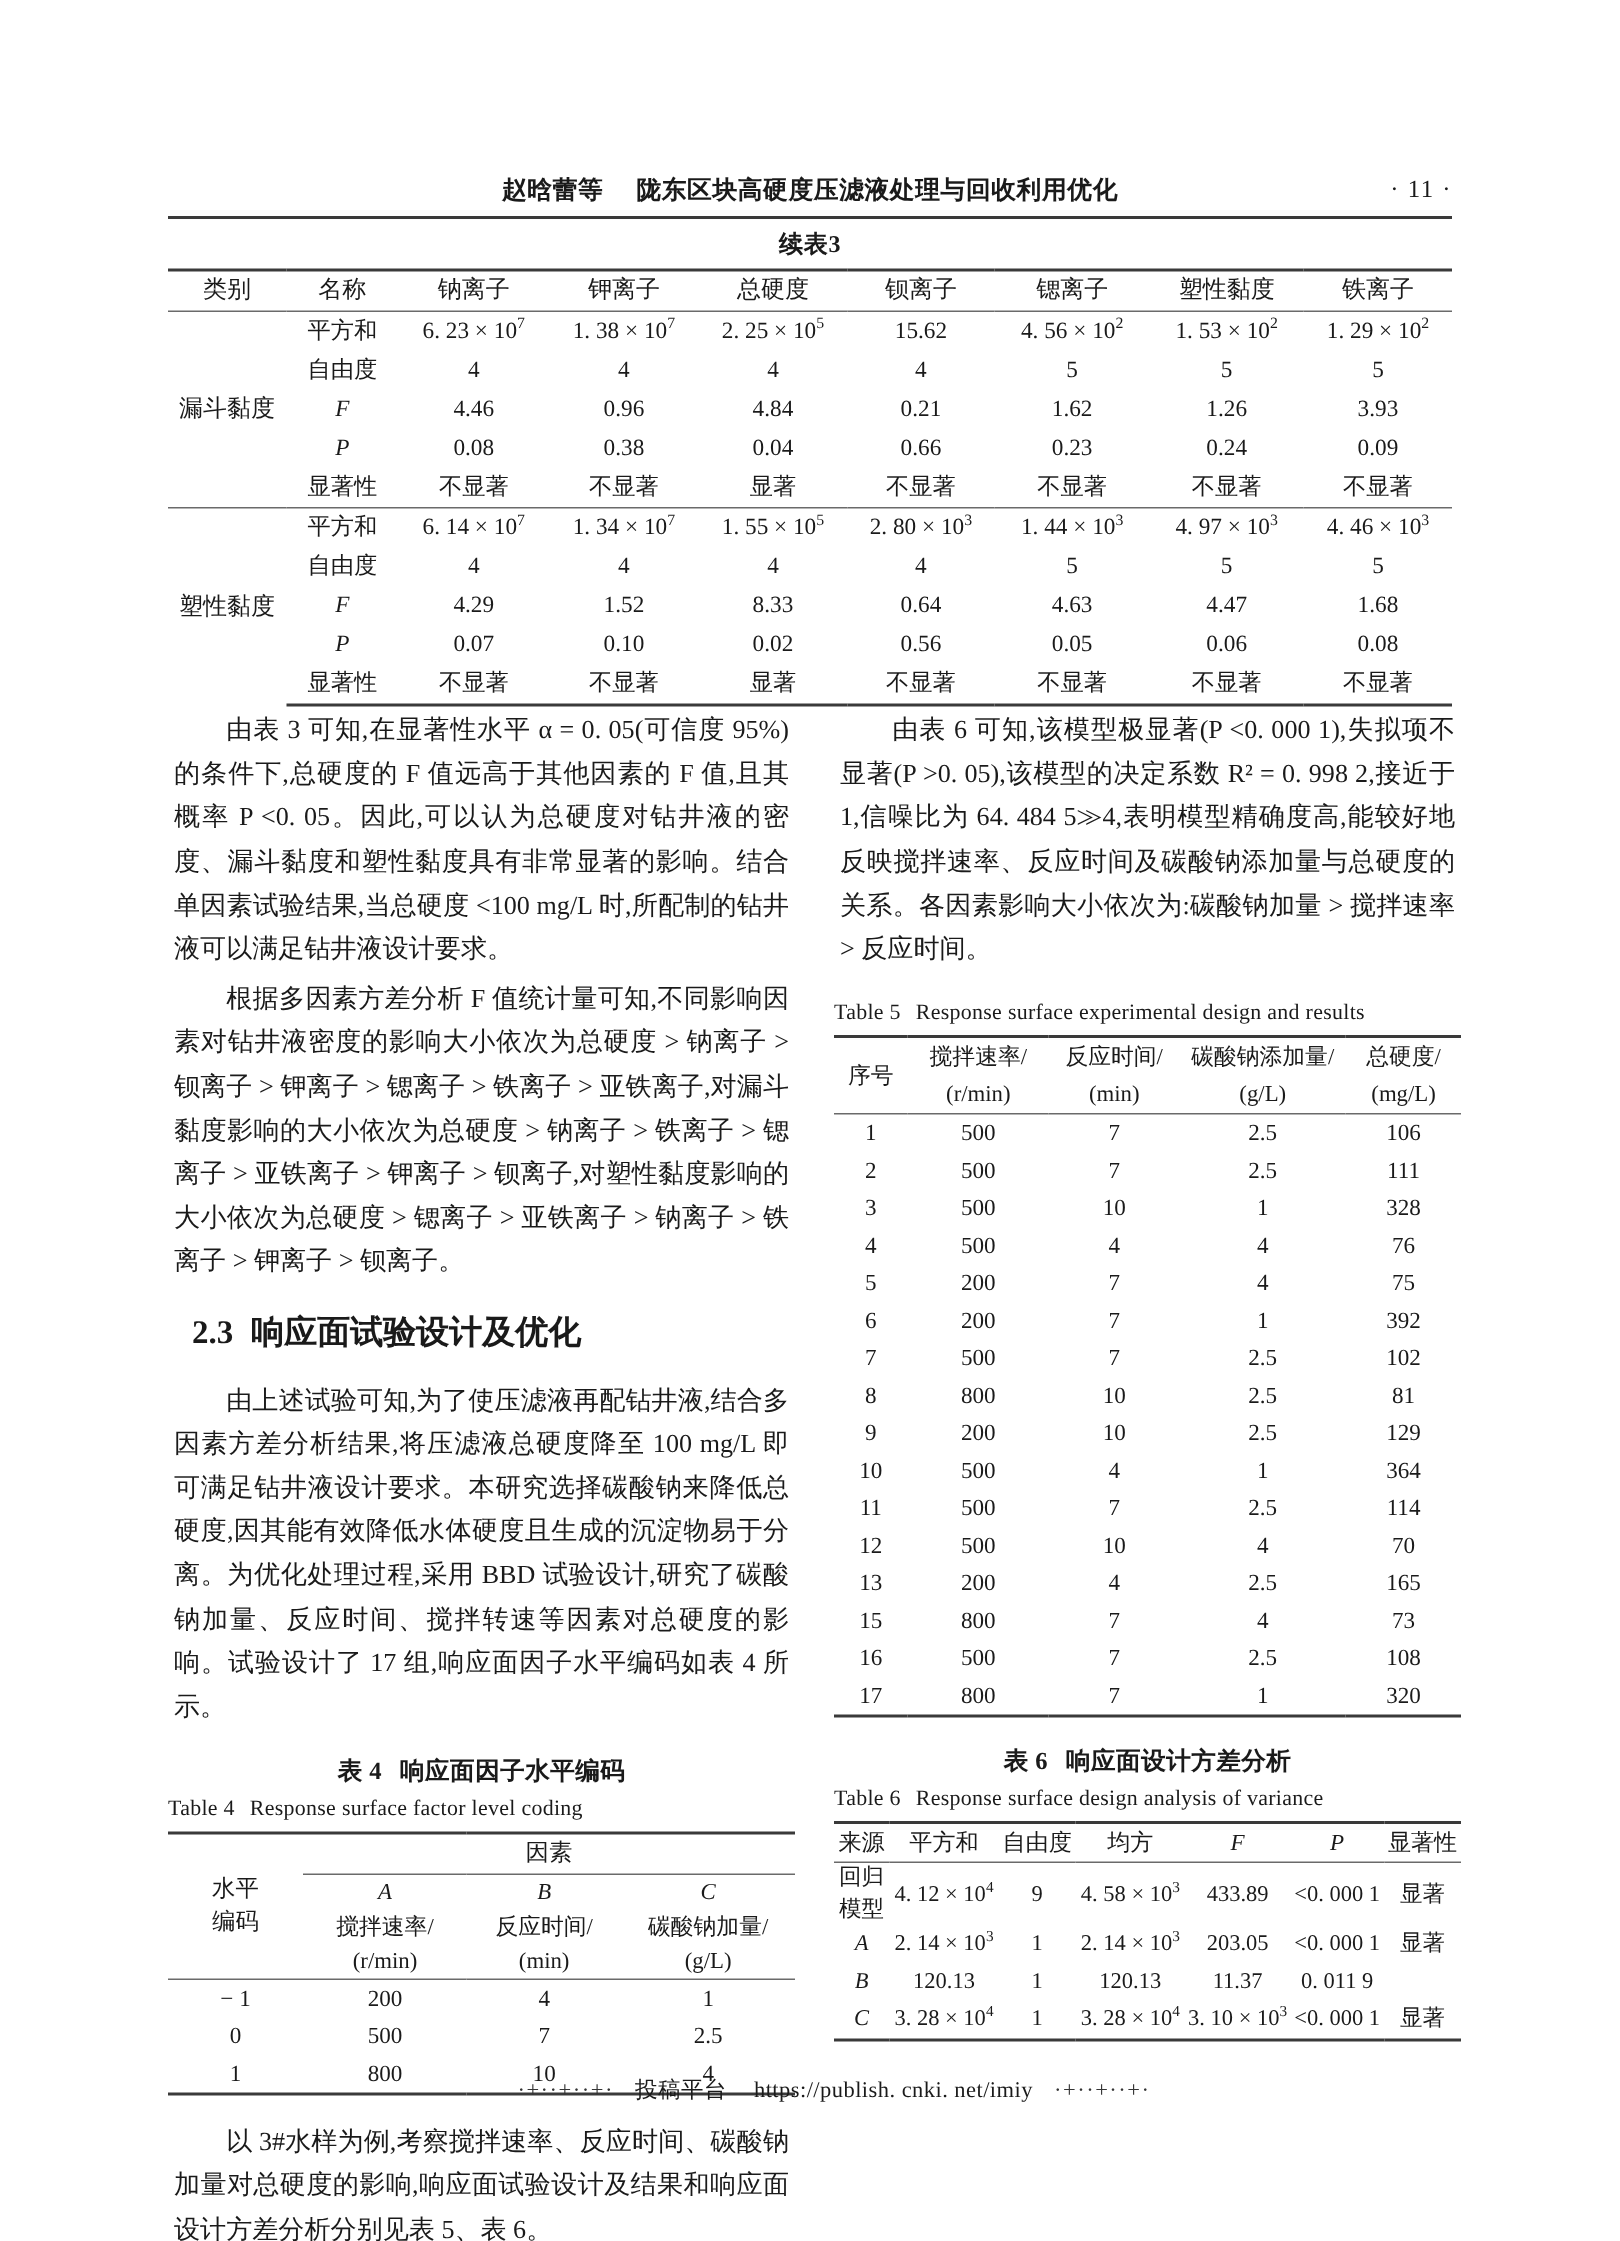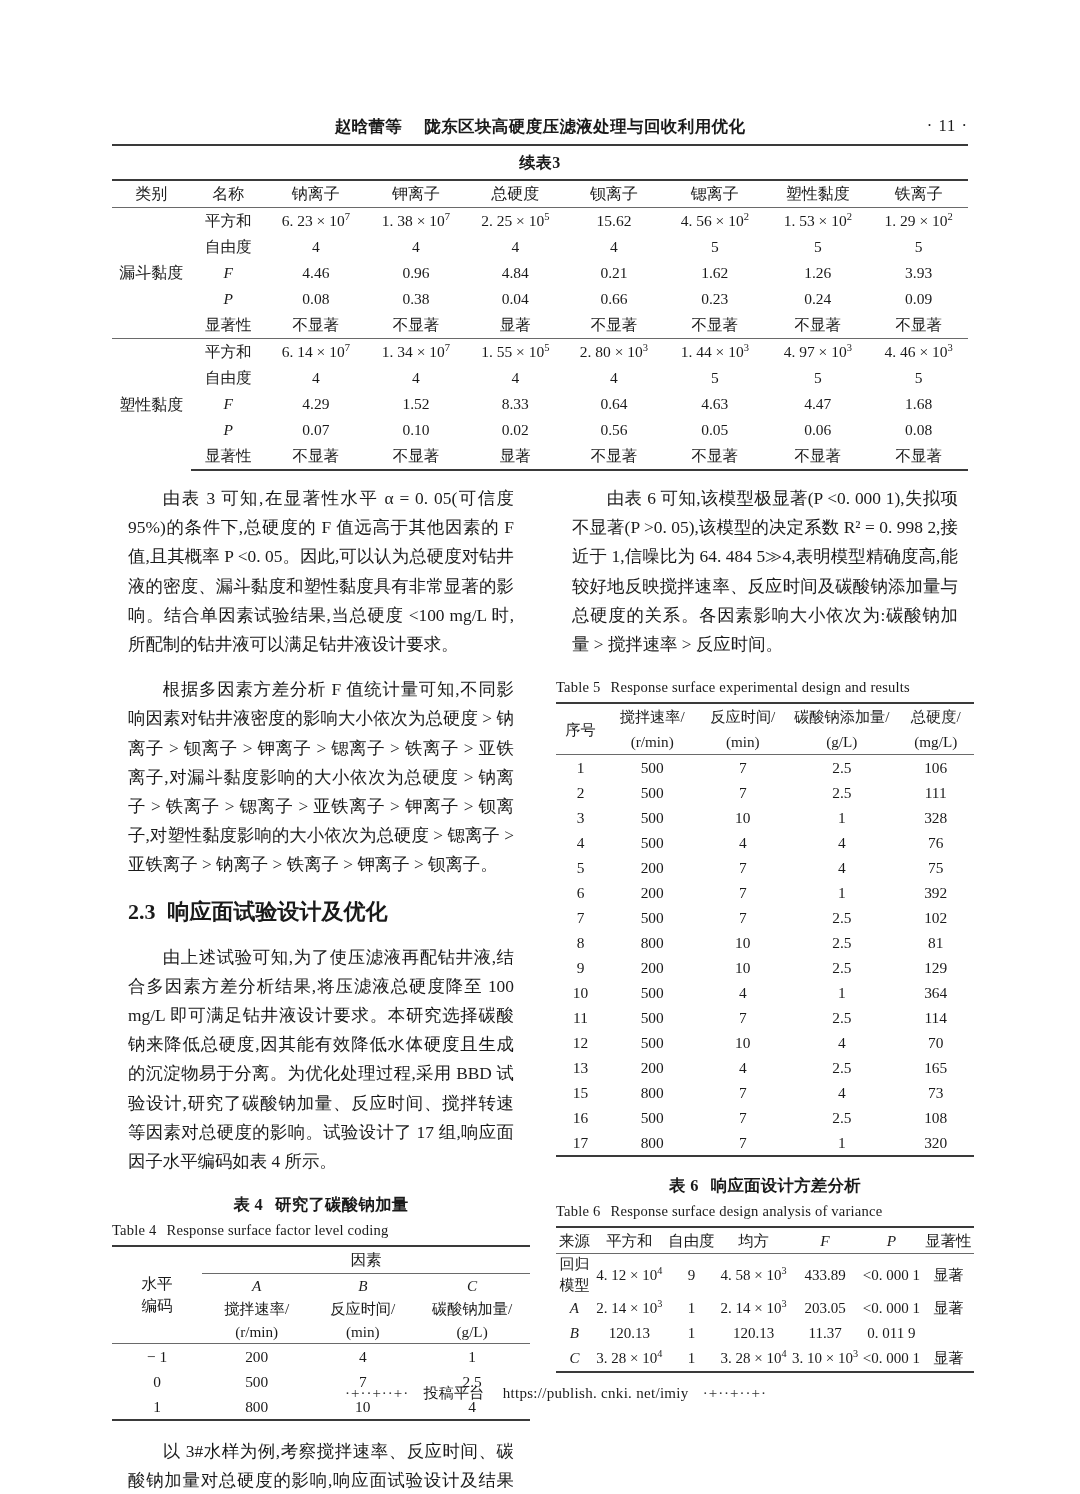--- a/index.html
+++ b/index.html
@@ -92,21 +92,21 @@
     width: 418px;
     font-size: 17.4px;
     line-height: 29.2px;
     text-align: justify;
     text-justify: inter-ideograph;
   }
   .col-left  { left: 112px;  top: 452px; }
   .col-right { left: 556px;  top: 452px; }
 
   p.para {
-    margin: 16px;
+    margin: 4px;
     text-indent: 2em;
   }
   .hd {
     margin: 16px;
     font-size: 22px;
     font-weight: bold;
     line-height: 31px;
   }
   .hd .num { margin-right: 12px; }
 
@@ -323,21 +323,21 @@
   <div class="col col-left">
     <p class="para">由表 3 可知,在显著性水平 α = 0. 05(可信度 95%)的条件下,总硬度的 F 值远高于其他因素的 F 值,且其概率 P &lt;0. 05。因此,可以认为总硬度对钻井液的密度、漏斗黏度和塑性黏度具有非常显著的影响。结合单因素试验结果,当总硬度 &lt;100 mg/L 时,所配制的钻井液可以满足钻井液设计要求。</p>
     <p class="para">根据多因素方差分析 F 值统计量可知,不同影响因素对钻井液密度的影响大小依次为总硬度 &gt; 钠离子 &gt; 钡离子 &gt; 钾离子 &gt; 锶离子 &gt; 铁离子 &gt; 亚铁离子,对漏斗黏度影响的大小依次为总硬度 &gt; 钠离子 &gt; 铁离子 &gt; 锶离子 &gt; 亚铁离子 &gt; 钾离子 &gt; 钡离子,对塑性黏度影响的大小依次为总硬度 &gt; 锶离子 &gt; 亚铁离子 &gt; 钠离子 &gt; 铁离子 &gt; 钾离子 &gt; 钡离子。</p>
     <p class="hd">
       <span class="num">2.3</span><span>响应面试验设计及优化</span>
     </p>
     <p class="para">由上述试验可知,为了使压滤液再配钻井液,结合多因素方差分析结果,将压滤液总硬度降至 100 mg/L 即可满足钻井液设计要求。本研究选择碳酸钠来降低总硬度,因其能有效降低水体硬度且生成的沉淀物易于分离。为优化处理过程,采用 BBD 试验设计,研究了碳酸钠加量、反应时间、搅拌转速等因素对总硬度的影响。试验设计了 17 组,响应面因子水平编码如表 4 所示。</p>
 
     <div class="tbl-block">
       <div class="tbl-cn-title">
-        <span class="tnum">表 4</span><span>研究了碳酸钠加量</span>
+        <span class="tnum">表 4</span><span>响应面因子水平编码</span>
       </div>
       <div class="tbl-en-title">
         <span class="tnum">Table 4</span><span>Response surface factor level coding</span>
       </div>
       <table class="tbl small t4">
         <colgroup>
             <col style="width:84px">
             <col style="width:102px">
             <col style="width:96px">
             <col style="width:108px">

